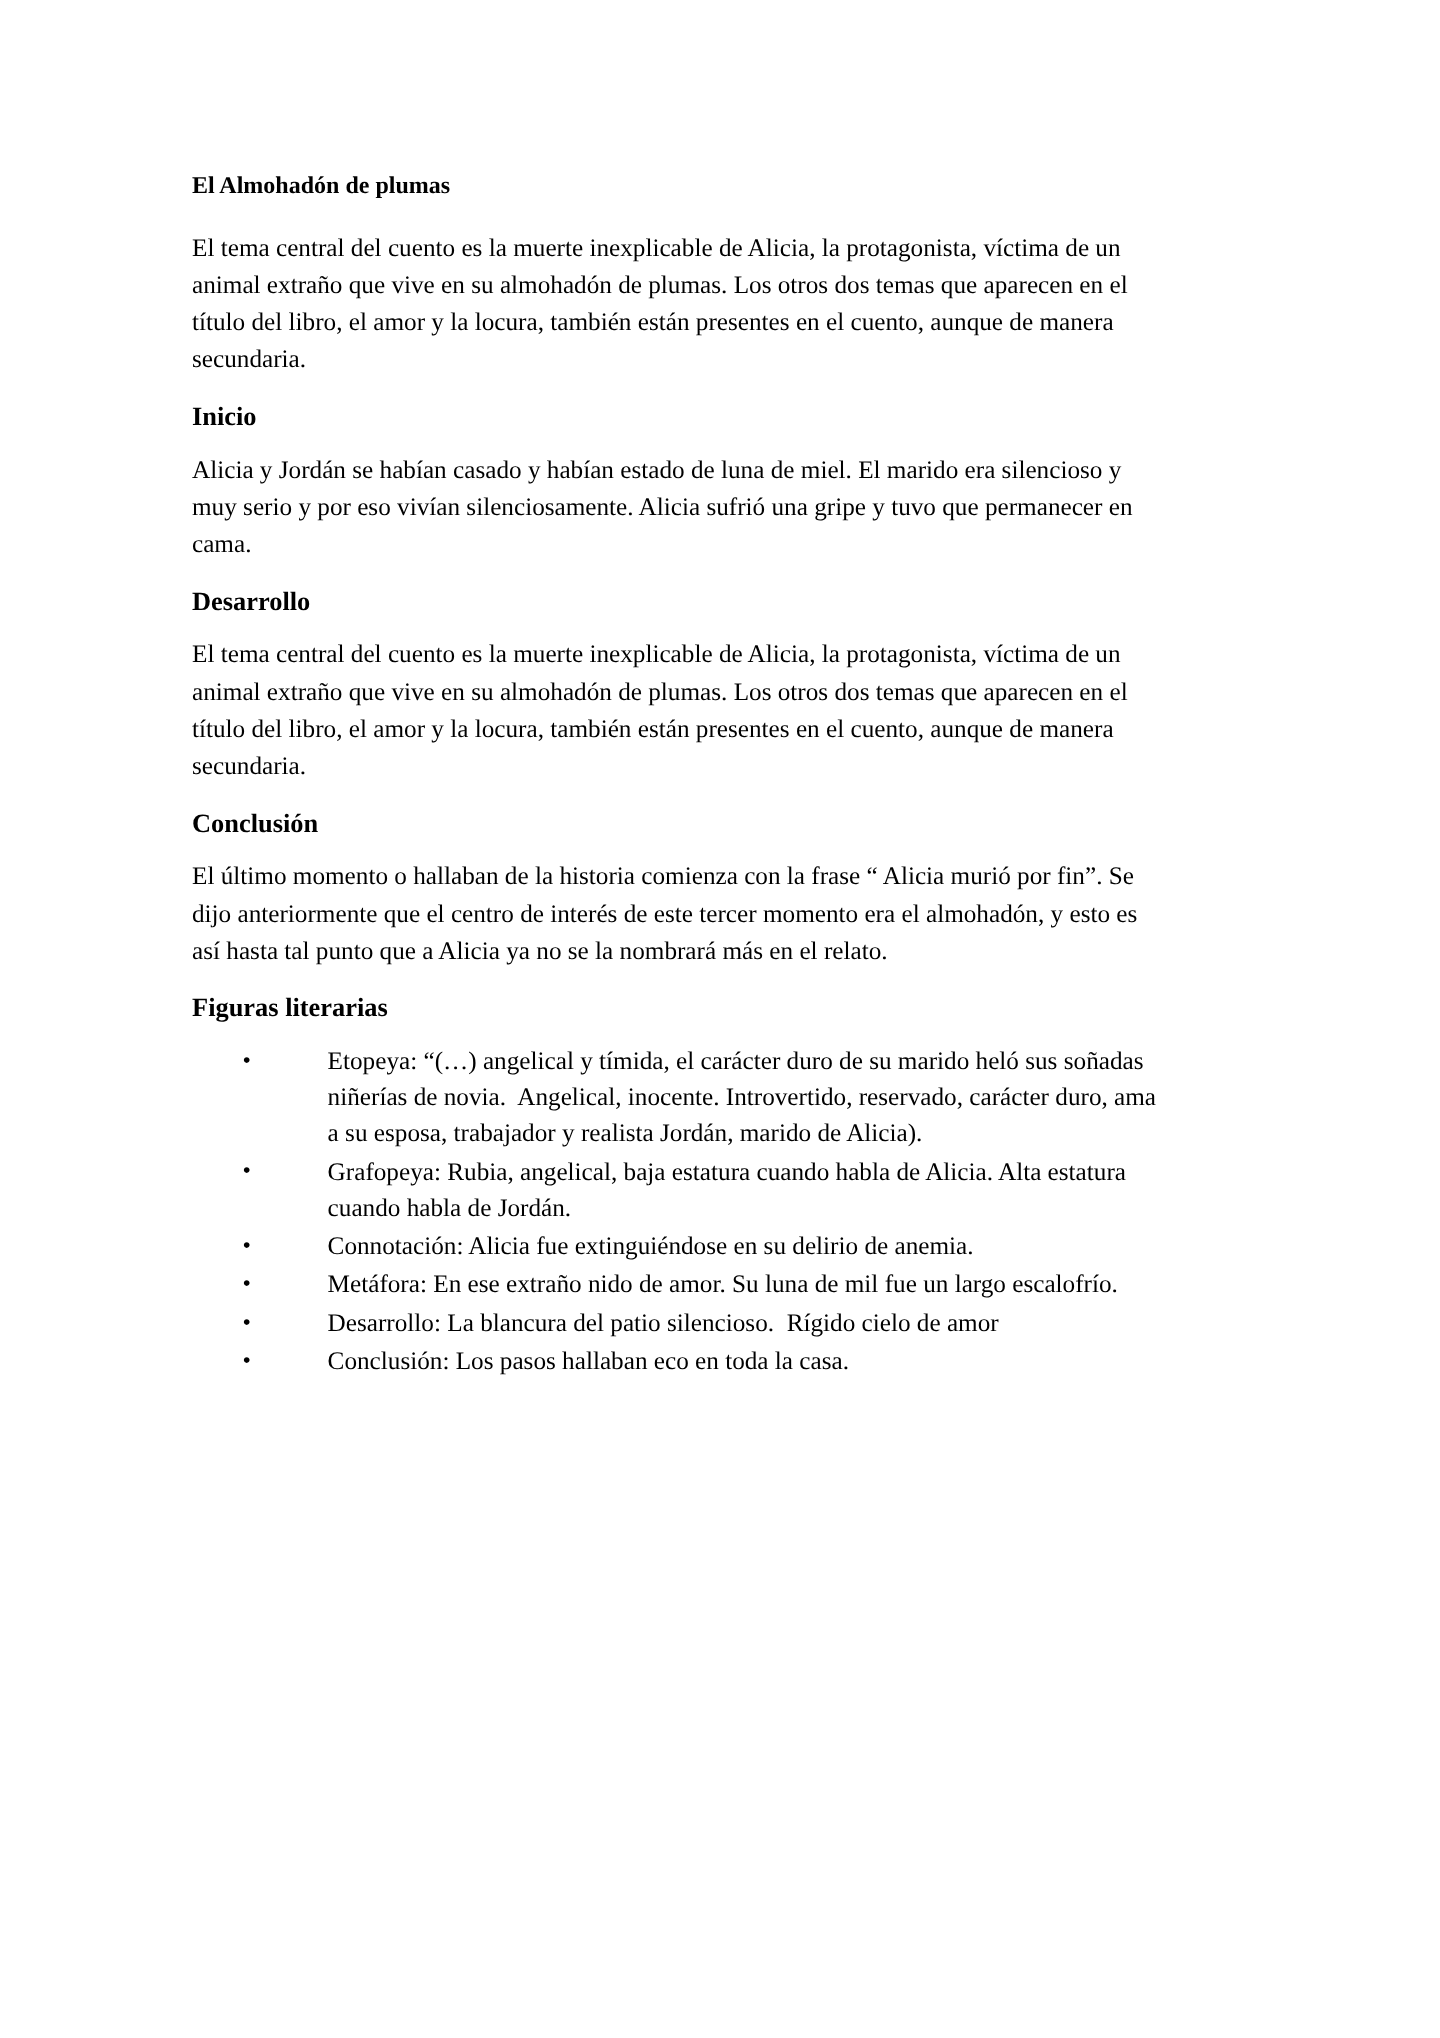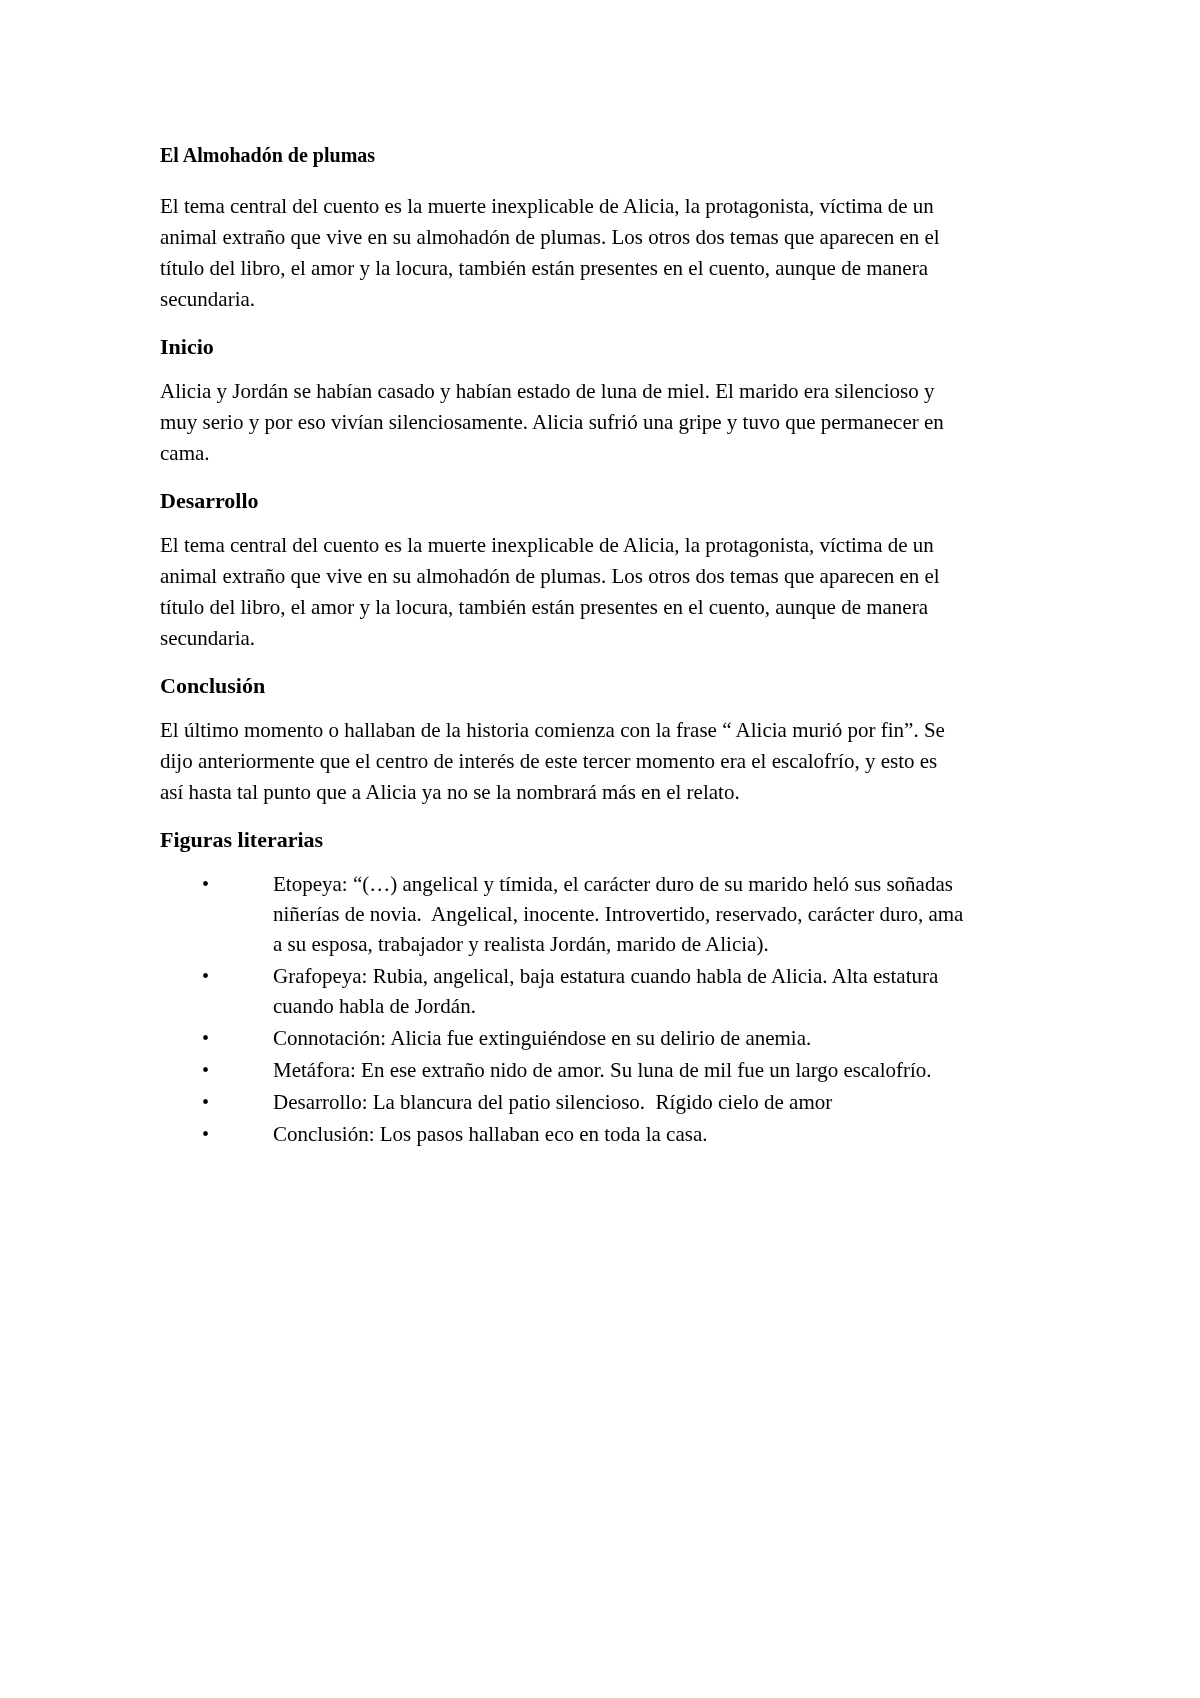--- a/index.html
+++ b/index.html
@@ -74,21 +74,21 @@
 
   <p class="para"><span>El tema central del </span><span class="bold">cuento</span><span> es la muerte inexplicable de Alicia, la protagonista, víctima de un animal extraño que vive en su </span><span class="bold">almohadón de plumas</span><span>. Los otros dos temas que aparecen en el título del libro, el amor y la locura, también están presentes en el </span><span class="bold">cuento</span><span>, aunque de manera secundaria.</span></p>
 
   <h2 class="sec-heading">Inicio</h2>
   <p class="para"><span>Alicia y Jordán se habían casado y habían estado de luna de miel. El marido era silencioso y muy serio y por eso vivían silenciosamente. Alicia sufrió una gripe y tuvo que permanecer en cama.</span></p>
 
   <h2 class="sec-heading">Desarrollo</h2>
   <p class="para"><span>El tema central del </span><span class="bold">cuento</span><span> es la muerte inexplicable de Alicia, la protagonista, víctima de un animal extraño que vive en su </span><span class="bold">almohadón de plumas</span><span>. Los otros dos temas que aparecen en el título del libro, el amor y la locura, también están presentes en el </span><span class="bold">cuento</span><span>, aunque de manera secundaria.</span></p>
 
   <h2 class="sec-heading">Conclusión</h2>
-  <p class="para"><span>El último momento o </span><span class="bold">hallaban</span><span> de la historia comienza con la frase “ Alicia murió por fin”. Se dijo anteriormente que el centro de interés de este tercer momento era </span><span class="bold">el escalofrío</span><span>, y esto es así hasta tal punto que a Alicia ya no se la nombrará más en el relato.</span></p>
+  <p class="para"><span>El último momento o </span><span class="bold">hallaban</span><span> de la historia comienza con la frase “ Alicia murió por fin”. Se dijo anteriormente que el centro de interés de este tercer momento era </span><span class="bold">el almohadón</span><span>, y esto es así hasta tal punto que a Alicia ya no se la nombrará más en el relato.</span></p>
 
   <h2 class="sec-heading">Figuras literarias</h2>
 
   <ul class="bullets">
     <li>
       <span class="bullet">•</span>
       <span class="li-text"><span class="bold">Etopeya: </span><span>“(…) angelical y tímida, el carácter duro de su marido heló sus soñadas niñerías de novia.&nbsp; Angelical, inocente. Introvertido, reservado, carácter duro, ama a su esposa, trabajador y realista Jordán, marido de Alicia).</span></span>
     </li>
     <li>
       <span class="bullet">•</span>

